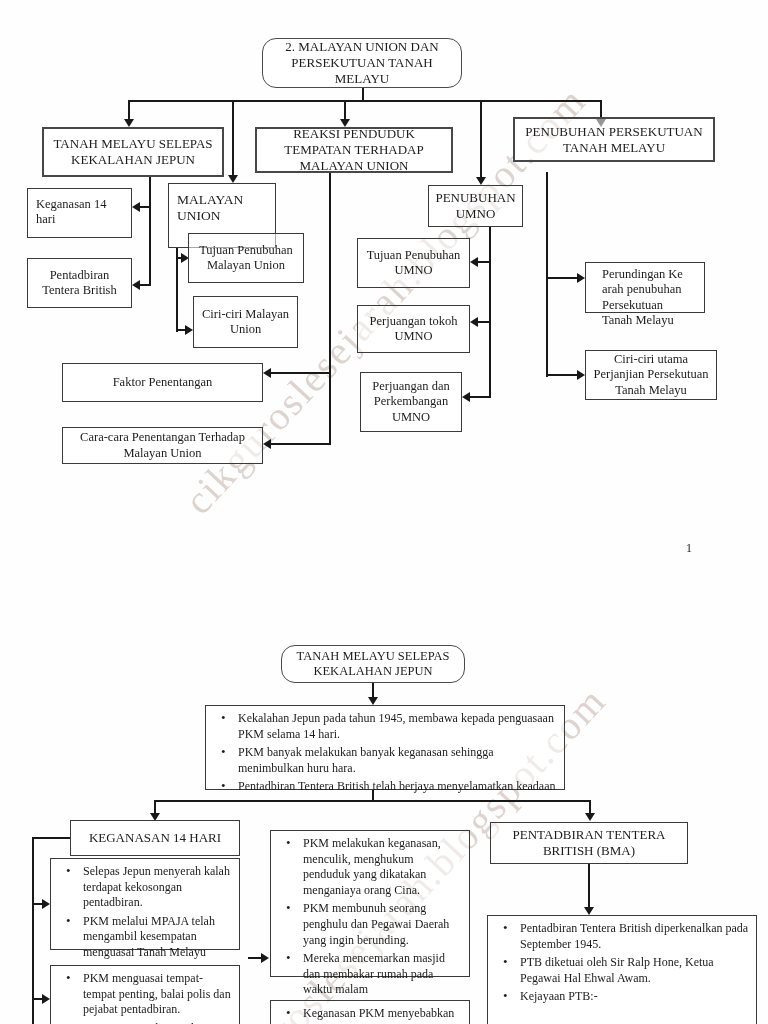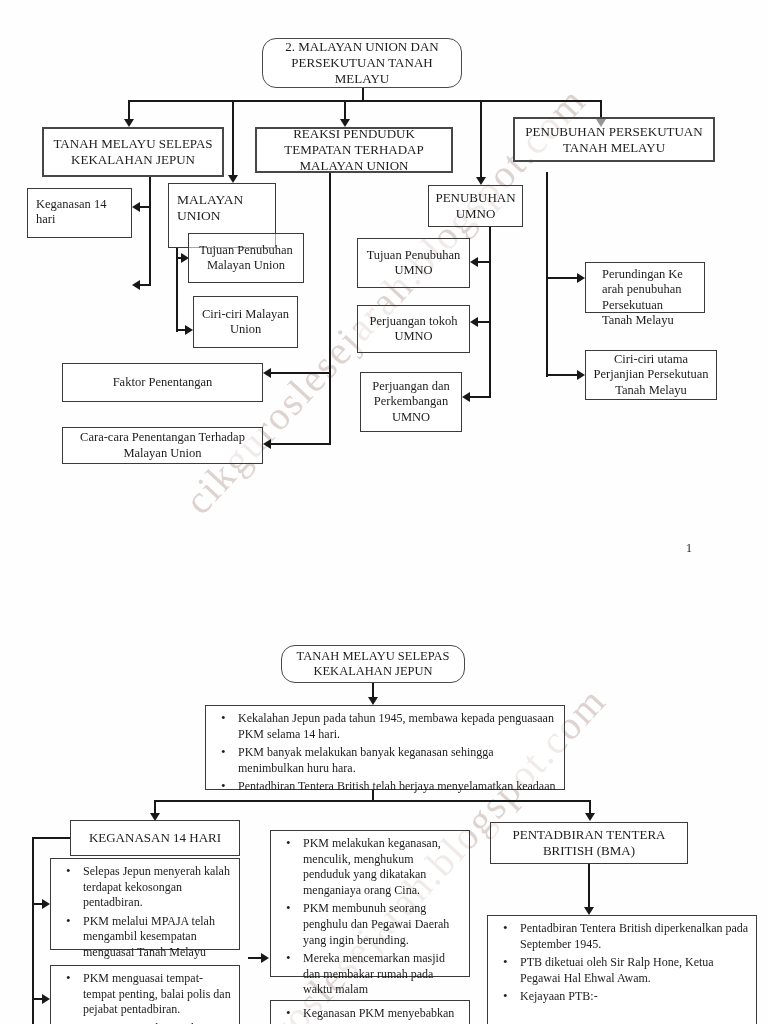--- a/index.html
+++ b/index.html
@@ -52,20 +52,21 @@
   <div class="b c hdr" style="left:42px;top:127px;width:182px;height:50px;">TANAH MELAYU SELEPAS KEKALAHAN JEPUN</div>
   <div class="b c hdr" style="left:255px;top:127px;width:198px;height:46px;">REAKSI PENDUDUK TEMPATAN TERHADAP MALAYAN UNION</div>
   <div class="b c hdr" style="left:513px;top:117px;width:202px;height:45px;">PENUBUHAN PERSEKUTUAN TANAH MELAYU</div>
 
   <div class="ln" style="left:149px;top:177px;width:2px;height:109px;"></div>
   <div class="ln" style="left:140px;top:206px;width:10px;height:2px;"></div>
   <div class="ah ah-l" style="left:132px;top:202px;"></div>
   <div class="ln" style="left:140px;top:284px;width:10px;height:2px;"></div>
   <div class="ah ah-l" style="left:132px;top:280px;"></div>
   <div class="b tl" style="left:27px;top:188px;width:105px;height:50px;">Keganasan 14 hari</div>
+  <div class="b c" style="left:27px;top:258px;width:105px;height:50px;">Pentadbiran Tentera British</div>
 
   <div class="b tl" style="left:168px;top:183px;width:108px;height:65px;font-size:13.5px;">MALAYAN UNION</div>
   <div class="ln" style="left:176px;top:248px;width:2px;height:84px;"></div>
   <div class="ln" style="left:176px;top:257px;width:6px;height:2px;"></div>
   <div class="ah ah-r" style="left:181px;top:253px;"></div>
   <div class="ln" style="left:176px;top:329px;width:10px;height:2px;"></div>
   <div class="ah ah-r" style="left:185px;top:325px;"></div>
   <div class="b c" style="left:188px;top:233px;width:116px;height:50px;">Tujuan Penubuhan Malayan Union</div>
   <div class="b c" style="left:193px;top:296px;width:105px;height:52px;">Ciri-ciri Malayan Union</div>
 

